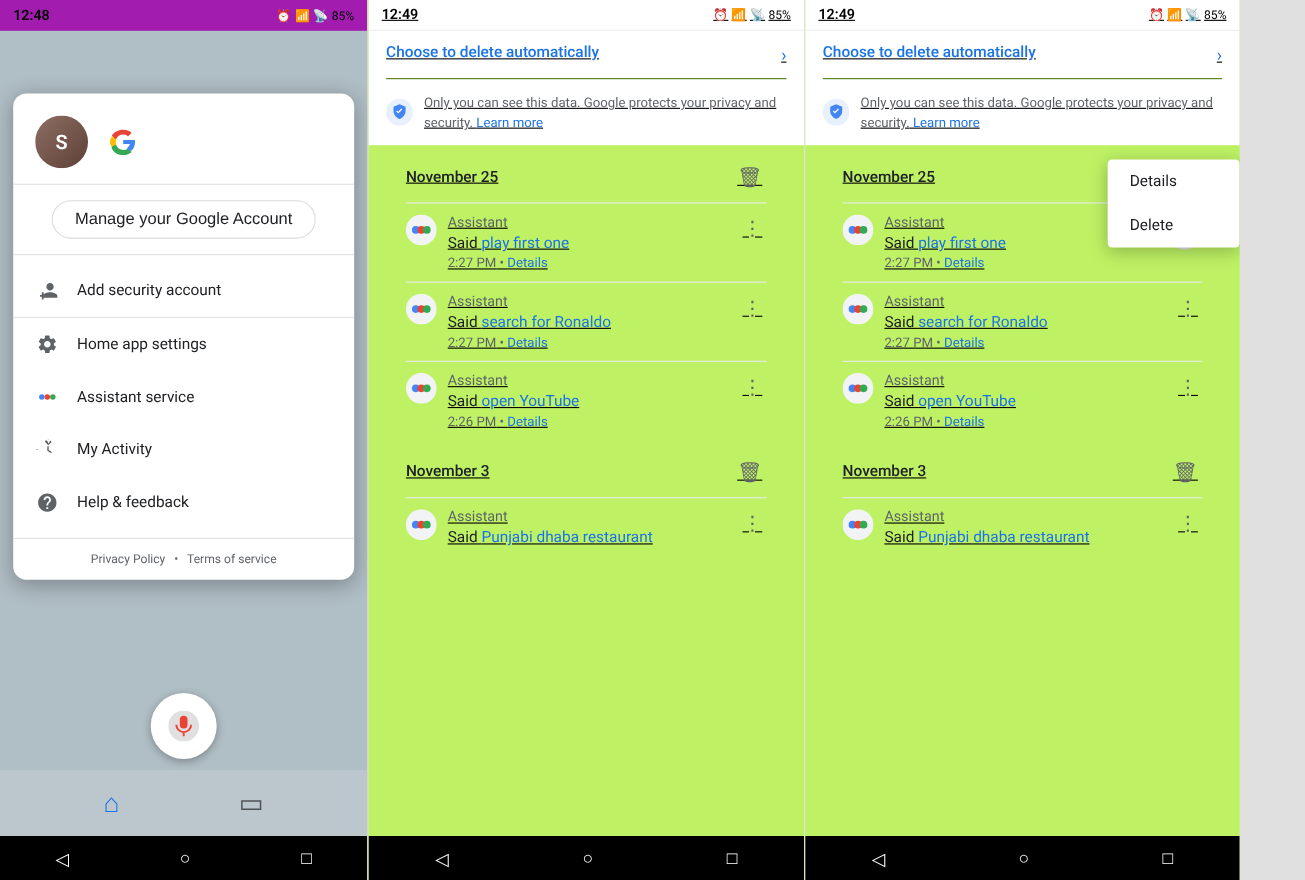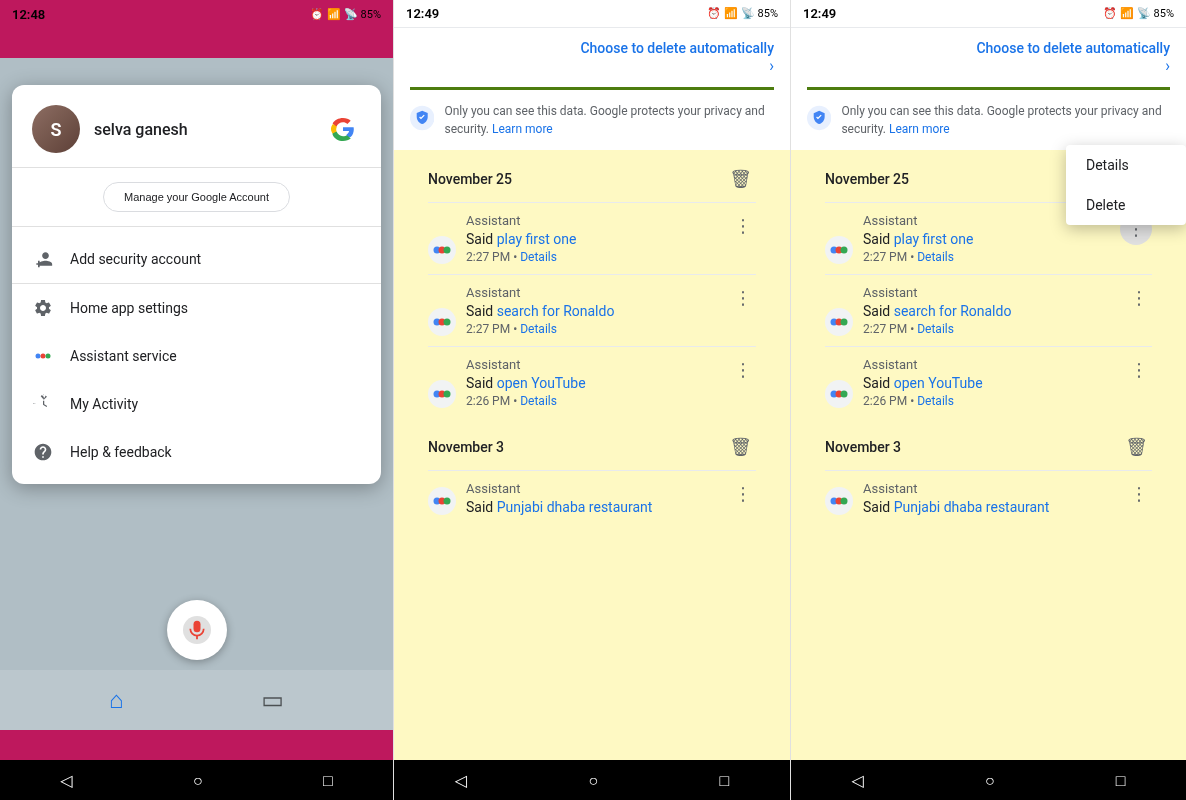--- a/index.html
+++ b/index.html
@@ -15,24 +15,23 @@
     
     .panel {
       position: relative;
       display: flex;
       flex-direction: column;
       overflow: hidden;
     }
 
     
     .panel-left {
-      width: 393px;
-      background: #be185d;
+      width: 334px;
+      background: #a21caf;
       flex-shrink: 0;
-      gap: 30px;
     }
 
     .status-bar {
       display: flex;
       align-items: center;
       justify-content: space-between;
       padding: 6px 12px;
       height: 28px;
       background: transparent;
     }
@@ -106,21 +105,21 @@
       flex-shrink: 0;
     }
 
     .manage-btn {
       margin: 14px auto;
       display: block;
       border: 1px solid #dadce0;
       border-radius: 20px;
       padding: 8px 20px;
       background: #fff;
-      font-size: 11px;
+      font-size: 15px;
       color: #202124;
       cursor: pointer;
     }
 
     .divider {
       height: 1px;
       background: #e0e0e0;
       margin: 0;
     }
 
@@ -217,54 +216,54 @@
     }
     .sys-nav-btn {
       font-size: 16px;
       color: #fff;
       cursor: pointer;
     }
 
     
     .panel-activity {
       width: 397px;
-      background: #fef9c3;
+      background: #bef264;
       flex-shrink: 0;
       display: flex;
       flex-direction: column;
       border-left: 1px solid #e0e0e0;
+      text-decoration: underline;
     }
 
     .activity-header-bar {
       background: #fff;
       padding: 0 16px;
     }
 
     .delete-auto-row {
       display: flex;
-      align-items: flex-end;
+      align-items: flex-start;
       justify-content: space-between;
       padding: 12px 0;
-      border-bottom: 3px solid #4d7c0f;
+      border-bottom: 1px solid #4d7c0f;
       cursor: pointer;
-      flex-direction: column;
     }
     .delete-auto-text {
       font-size: 14px;
       color: #1a73e8;
       font-weight: 500;
     }
     .chevron-right {
       color: #1a73e8;
       font-size: 16px;
     }
 
     .privacy-notice {
       display: flex;
-      align-items: flex-start;
+      align-items: center;
       gap: 10px;
       padding: 12px 0;
     }
     .privacy-text {
       font-size: 12px;
       color: #5f6368;
       line-height: 1.5;
     }
     .learn-more {
       color: #1a73e8;
@@ -299,21 +298,21 @@
 
     .activity-item {
       display: flex;
       align-items: flex-start;
       justify-content: space-between;
       padding: 10px 0;
       border-top: 1px solid #e8eaed;
     }
     .activity-left {
       display: flex;
-      align-items: flex-end;
+      align-items: flex-start;
       gap: 10px;
     }
     .activity-content .type-label {
       font-size: 13px;
       color: #5f6368;
       margin-bottom: 3px;
     }
     .activity-content .said-text {
       font-size: 14px;
       color: #202124;
@@ -414,21 +413,20 @@
       <span class="nav-icon">▭</span>
     </div>
   </div>
 
   <div class="account-dropdown">
 
     <div class="account-header">
       <div class="avatar-circle">
         <div class="avatar-inner">S</div>
       </div>
-      <span class="account-name">selva ganesh</span>
 
       <svg class="google-logo" viewBox="0 0 36 36">
         <circle cx="18" cy="18" r="18" fill="#fff"></circle>
         <path d="M28.8 18.2c0-.7-.1-1.3-.2-1.9H18v3.6h6.1c-.3 1.4-1.1 2.6-2.4 3.4v2.8h3.9c2.3-2.1 3.2-5.2 3.2-7.9z" fill="#4285F4"></path>
         <path d="M18 30c3.2 0 5.9-1 7.8-2.8l-3.9-3c-1 .7-2.4 1.1-3.9 1.1-3 0-5.5-2-6.4-4.7H7.6v3.1C9.5 27.8 13.5 30 18 30z" fill="#34A853"></path>
         <path d="M11.6 20.6c-.2-.7-.4-1.4-.4-2.1s.1-1.5.4-2.1v-3.1H7.6C6.6 14.8 6 16.4 6 18s.6 3.2 1.6 4.5l4-2z" fill="#FBBC04"></path>
         <path d="M18 11.3c1.7 0 3.2.6 4.4 1.7l3.3-3.3C23.9 8 21.2 7 18 7c-4.5 0-8.5 2.2-10.4 5.5l4 3.1c.9-2.7 3.4-4.3 6.4-4.3z" fill="#EA4335"></path>
       </svg>
     </div>
 
@@ -476,20 +474,25 @@
       <div class="menu-item">
         <span class="menu-icon">
           <svg width="20" height="20" viewBox="0 0 24 24" fill="none">
             <path d="M12 2C6.48 2 2 6.48 2 12s4.48 10 10 10 10-4.48 10-10S17.52 2 12 2zm1 17h-2v-2h2v2zm2.07-7.75l-.9.92C13.45 12.9 13 13.5 13 15h-2v-.5c0-1.1.45-2.1 1.17-2.83l1.24-1.26c.37-.36.59-.86.59-1.41 0-1.1-.9-2-2-2s-2 .9-2 2H8c0-2.21 1.79-4 4-4s4 1.79 4 4c0 .88-.36 1.68-.93 2.25z" fill="#5f6368"></path>
           </svg>
         </span>
         <span>Help &amp; feedback</span>
       </div>
     </div>
 
+    <div class="footer-links">
+      <span style="cursor:pointer;">Privacy Policy</span>
+      <span class="dot-sep">•</span>
+      <span style="cursor:pointer;">Terms of service</span>
+    </div>
   </div>
 
   <div class="system-nav">
     <span class="sys-nav-btn">◁</span>
     <span class="sys-nav-btn">○</span>
     <span class="sys-nav-btn">□</span>
   </div>
 </div>
 
 <div class="panel panel-activity" style="position:relative;">

